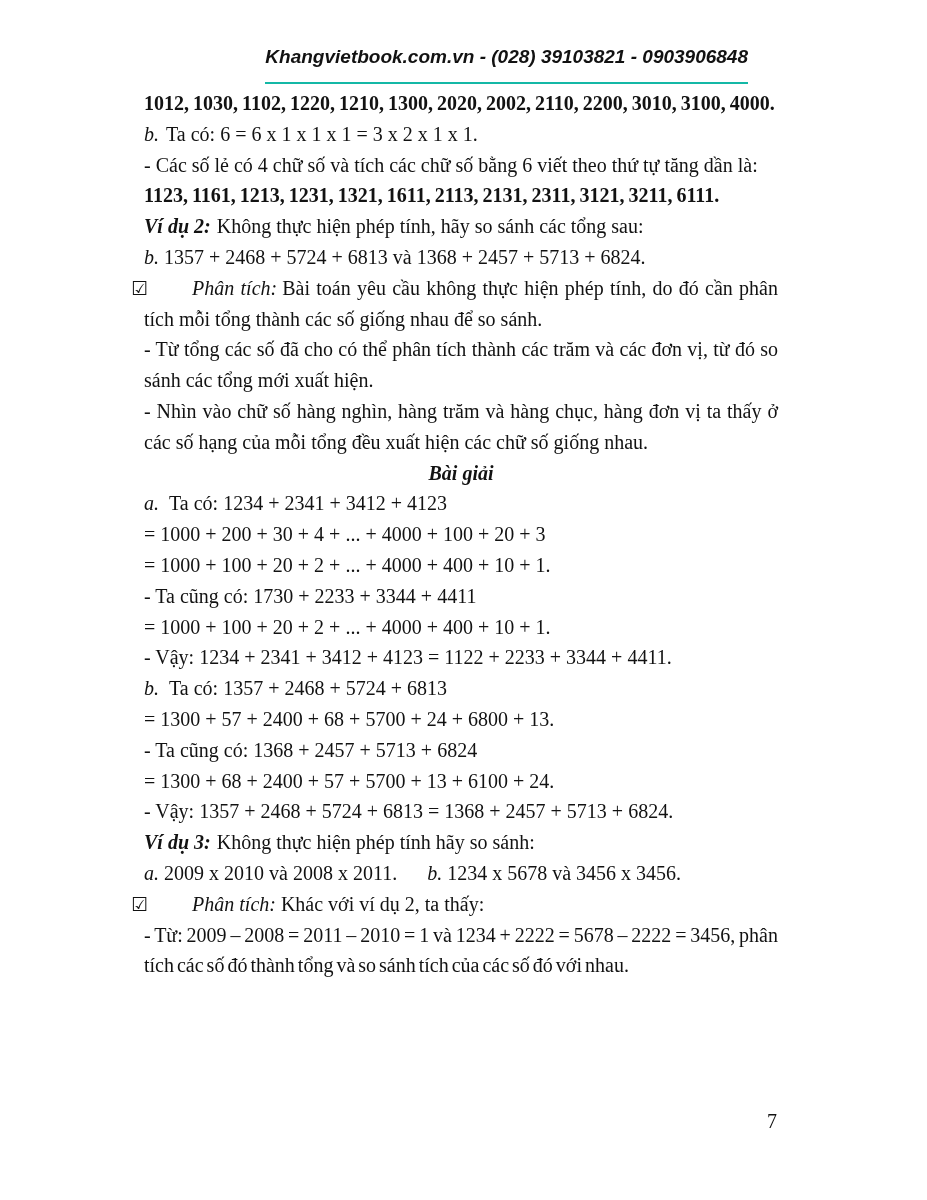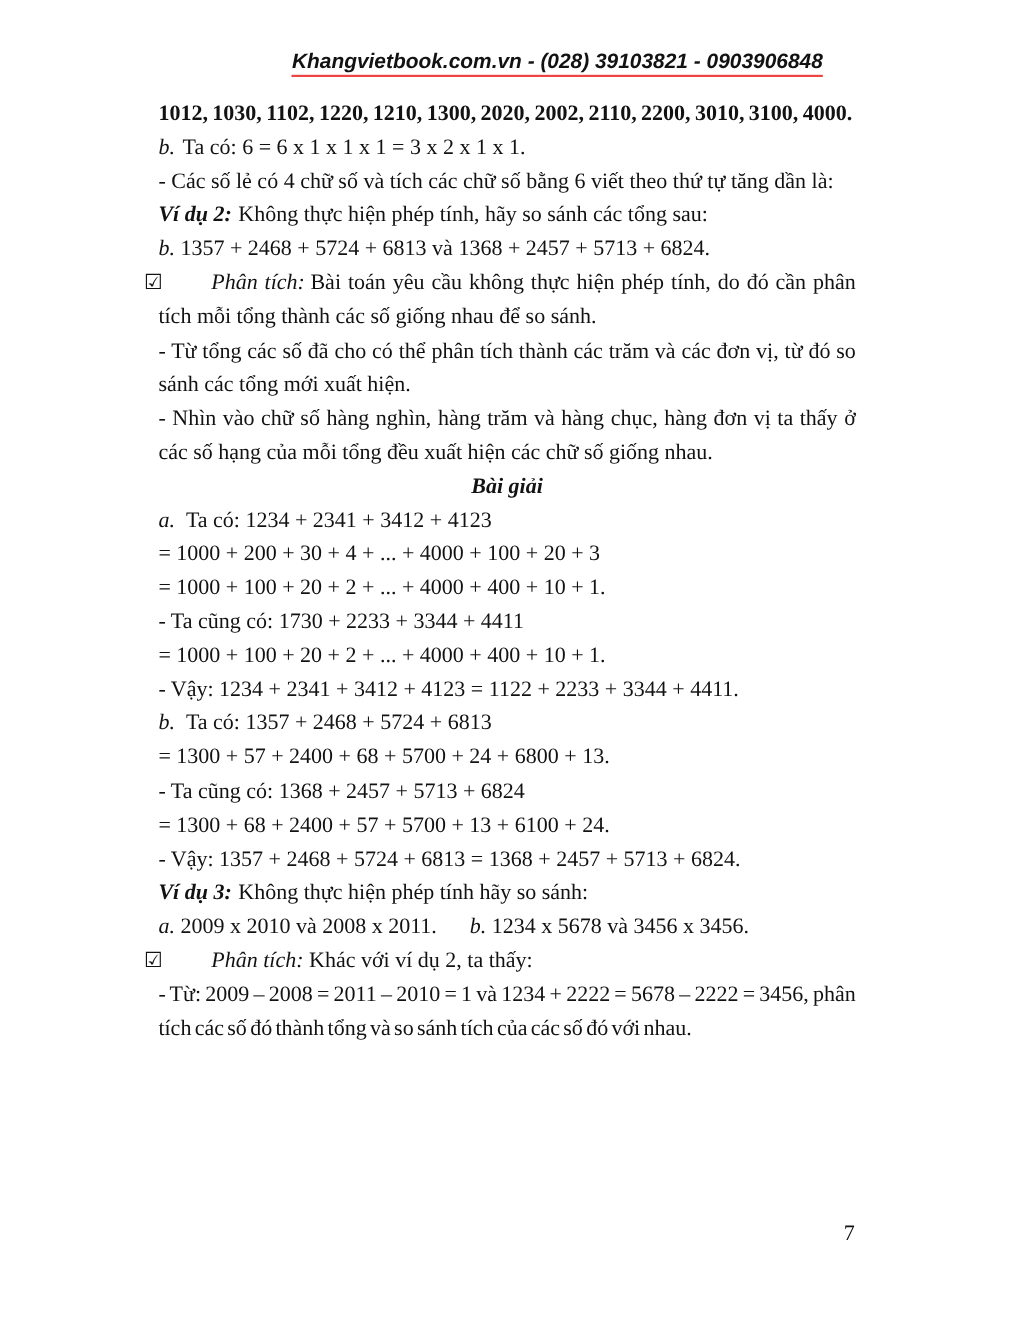--- a/index.html
+++ b/index.html
@@ -13,22 +13,22 @@
     overflow:hidden;
   }
   .header {
     padding:45px 179px 0 0;
     text-align:right;
     font-family:"Liberation Sans", sans-serif;
     font-weight:bold; font-style:italic;
     font-size:19px; line-height:24px;
   }
   .header .hdr-inner {
-    border-bottom:2px solid #ef4444;
-    padding-bottom:1px;
+    border-bottom:2px solid #14b8a6;
+    padding-bottom:15px;
   }
   .content {
     margin:19px 149px 0 144px;
     font-size:20px;
     line-height:30.8px;
     text-align:left;
   }
   .content p { margin:0; padding:0; }
   .just { text-align:justify; }
   .bold { font-weight:bold; }
@@ -71,20 +71,21 @@
   </div>
 
   <div class="content">
 
     <p class="bold just ind13 tight1">1012, 1030, 1102, 1220, 1210, 1300, 2020, 2002, 2110, 2200, 3010, 3100, 4000.</p>
 
     <p><span class="lbl-gap-sm">b.</span><span>Ta có: 6 = 6 x 1 x 1 x 1 = 3 x 2 x 1 x 1.</span></p>
 
     <p class="just ind13">- Các số lẻ có 4 chữ số và tích các chữ số bằng 6 viết theo thứ tự tăng dần là:</p>
 
+    <p class="bold ind8 tight1">1123, 1161, 1213, 1231, 1321, 1611, 2113, 2131, 2311, 3121, 3211, 6111.</p>
 
     <p><span class="vidu">Ví dụ 2:</span><span>Không thực hiện phép tính, hãy so sánh các tổng sau:</span></p>
 
 
     <p class="ind14"><span class="lbl">b.</span> <span>1357 + 2468 + 5724 + 6813 và 1368 + 2457 + 5713 + 6824.</span></p>
 
     <p class="hang just"><span class="checkbox">☑</span><span class="phan">Phân tích:</span><span>Bài toán yêu cầu không thực hiện phép tính, do đó cần phân tích mỗi tổng thành các số giống nhau để so sánh.</span></p>
 
     <p class="just ind13">- Từ tổng các số đã cho có thể phân tích thành các trăm và các đơn vị, từ đó so sánh các tổng mới xuất hiện.</p>
 

